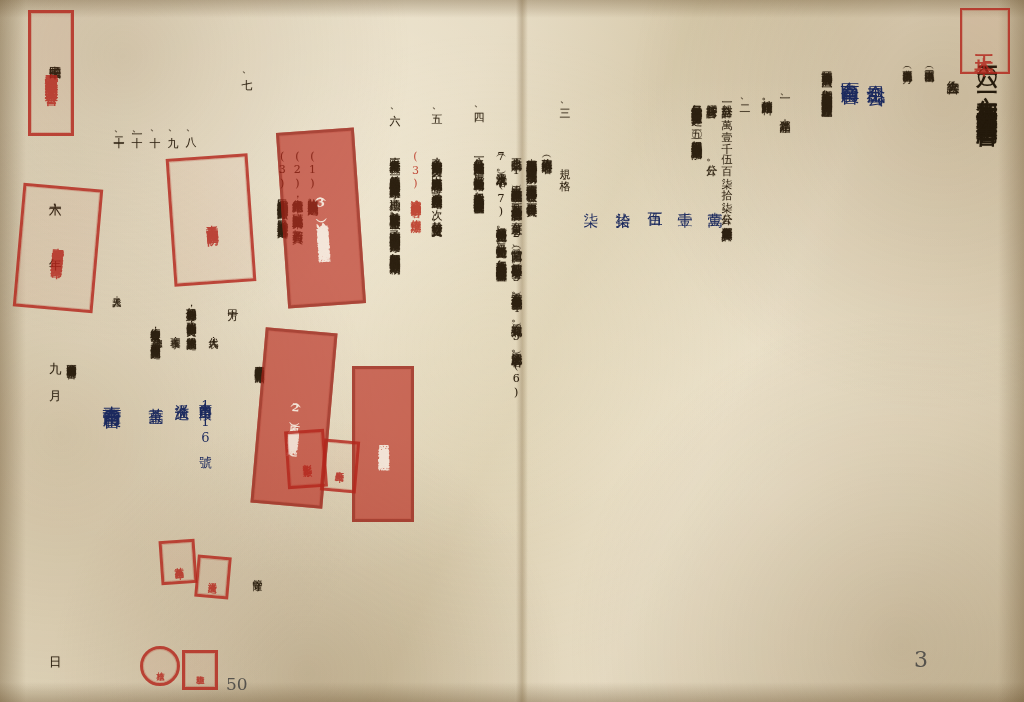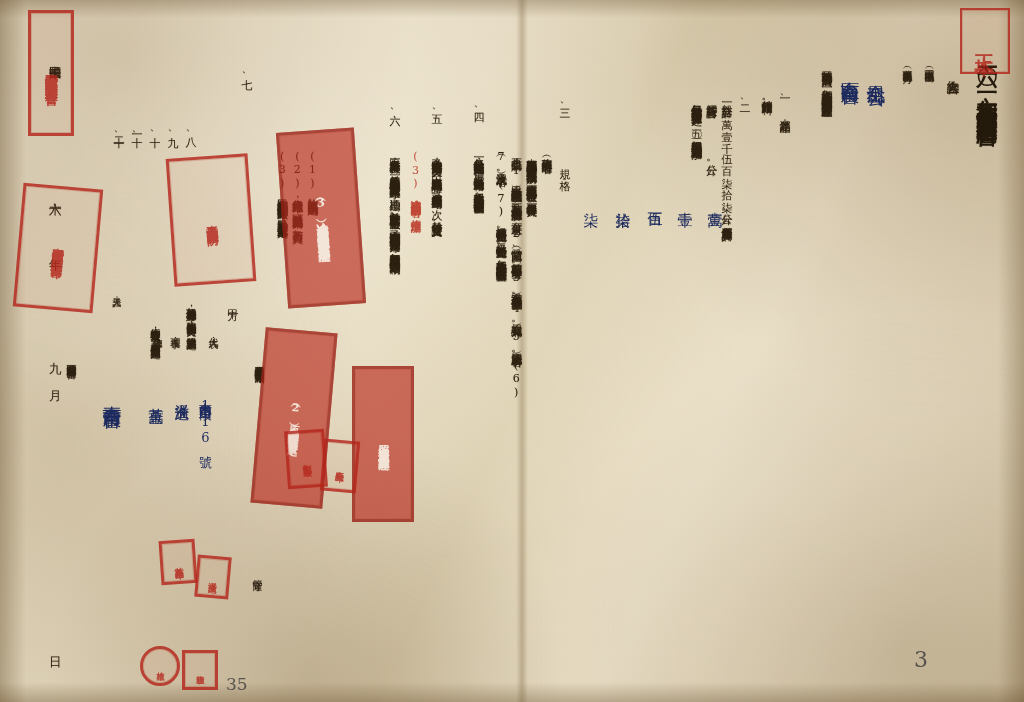--- a/index.html
+++ b/index.html
@@ -237,17 +237,17 @@
 
   <div class="red-annot" style="top:150px;left:362px;height:140px;width:60px;font-size:11px;">(3)冷凍洋菇廠運銷與合約數量不符者，應依規定辦理</div>
 
   <div class="seal rot" style="top:540px;left:160px;width:30px;height:38px;font-size:9px;">黃萬金印</div>
   <div class="seal rot2" style="top:556px;left:196px;width:28px;height:36px;font-size:9px;">潘炎進</div>
   <div class="seal round" style="top:646px;left:140px;width:34px;height:34px;font-size:8px;">核准</div>
   <div class="seal" style="top:650px;left:182px;width:30px;height:34px;font-size:8px;">查驗</div>
   <div class="seal rot" style="top:430px;left:286px;width:34px;height:52px;font-size:9px;">彰化工廠</div>
   <div class="seal rot2" style="top:440px;left:322px;width:30px;height:46px;font-size:9px;">廠長印</div>
 
-  <div class="pencil" style="left:226px;bottom:8px;">35</div>
+  <div class="pencil" style="left:226px;bottom:8px;">50</div>
   <div class="pencil" style="right:96px;bottom:30px;font-size:22px;">3</div>
 
 
 </div>
 
 </body></html>

